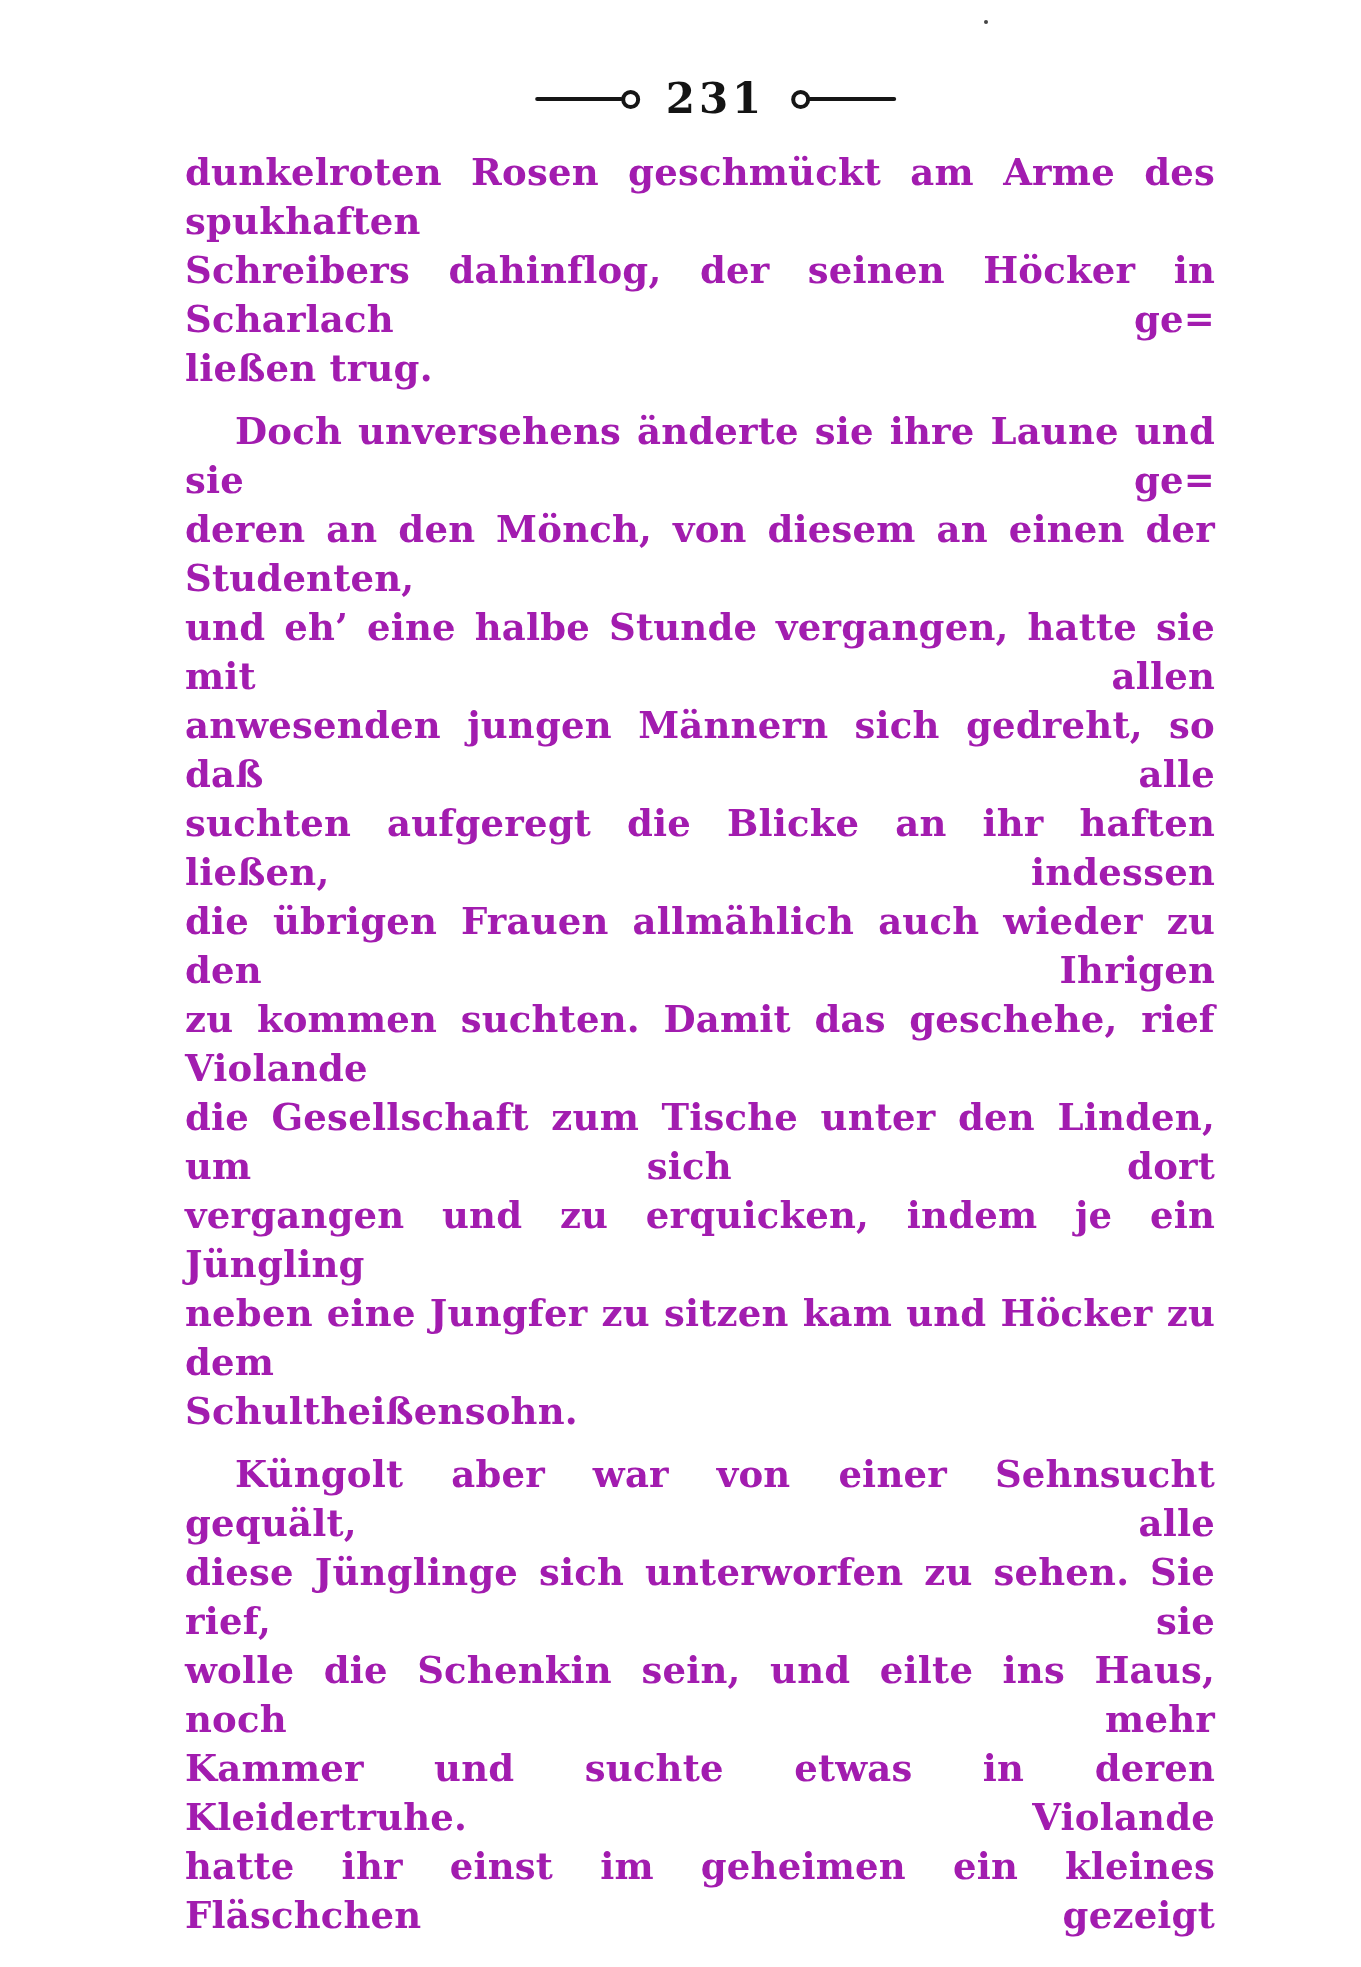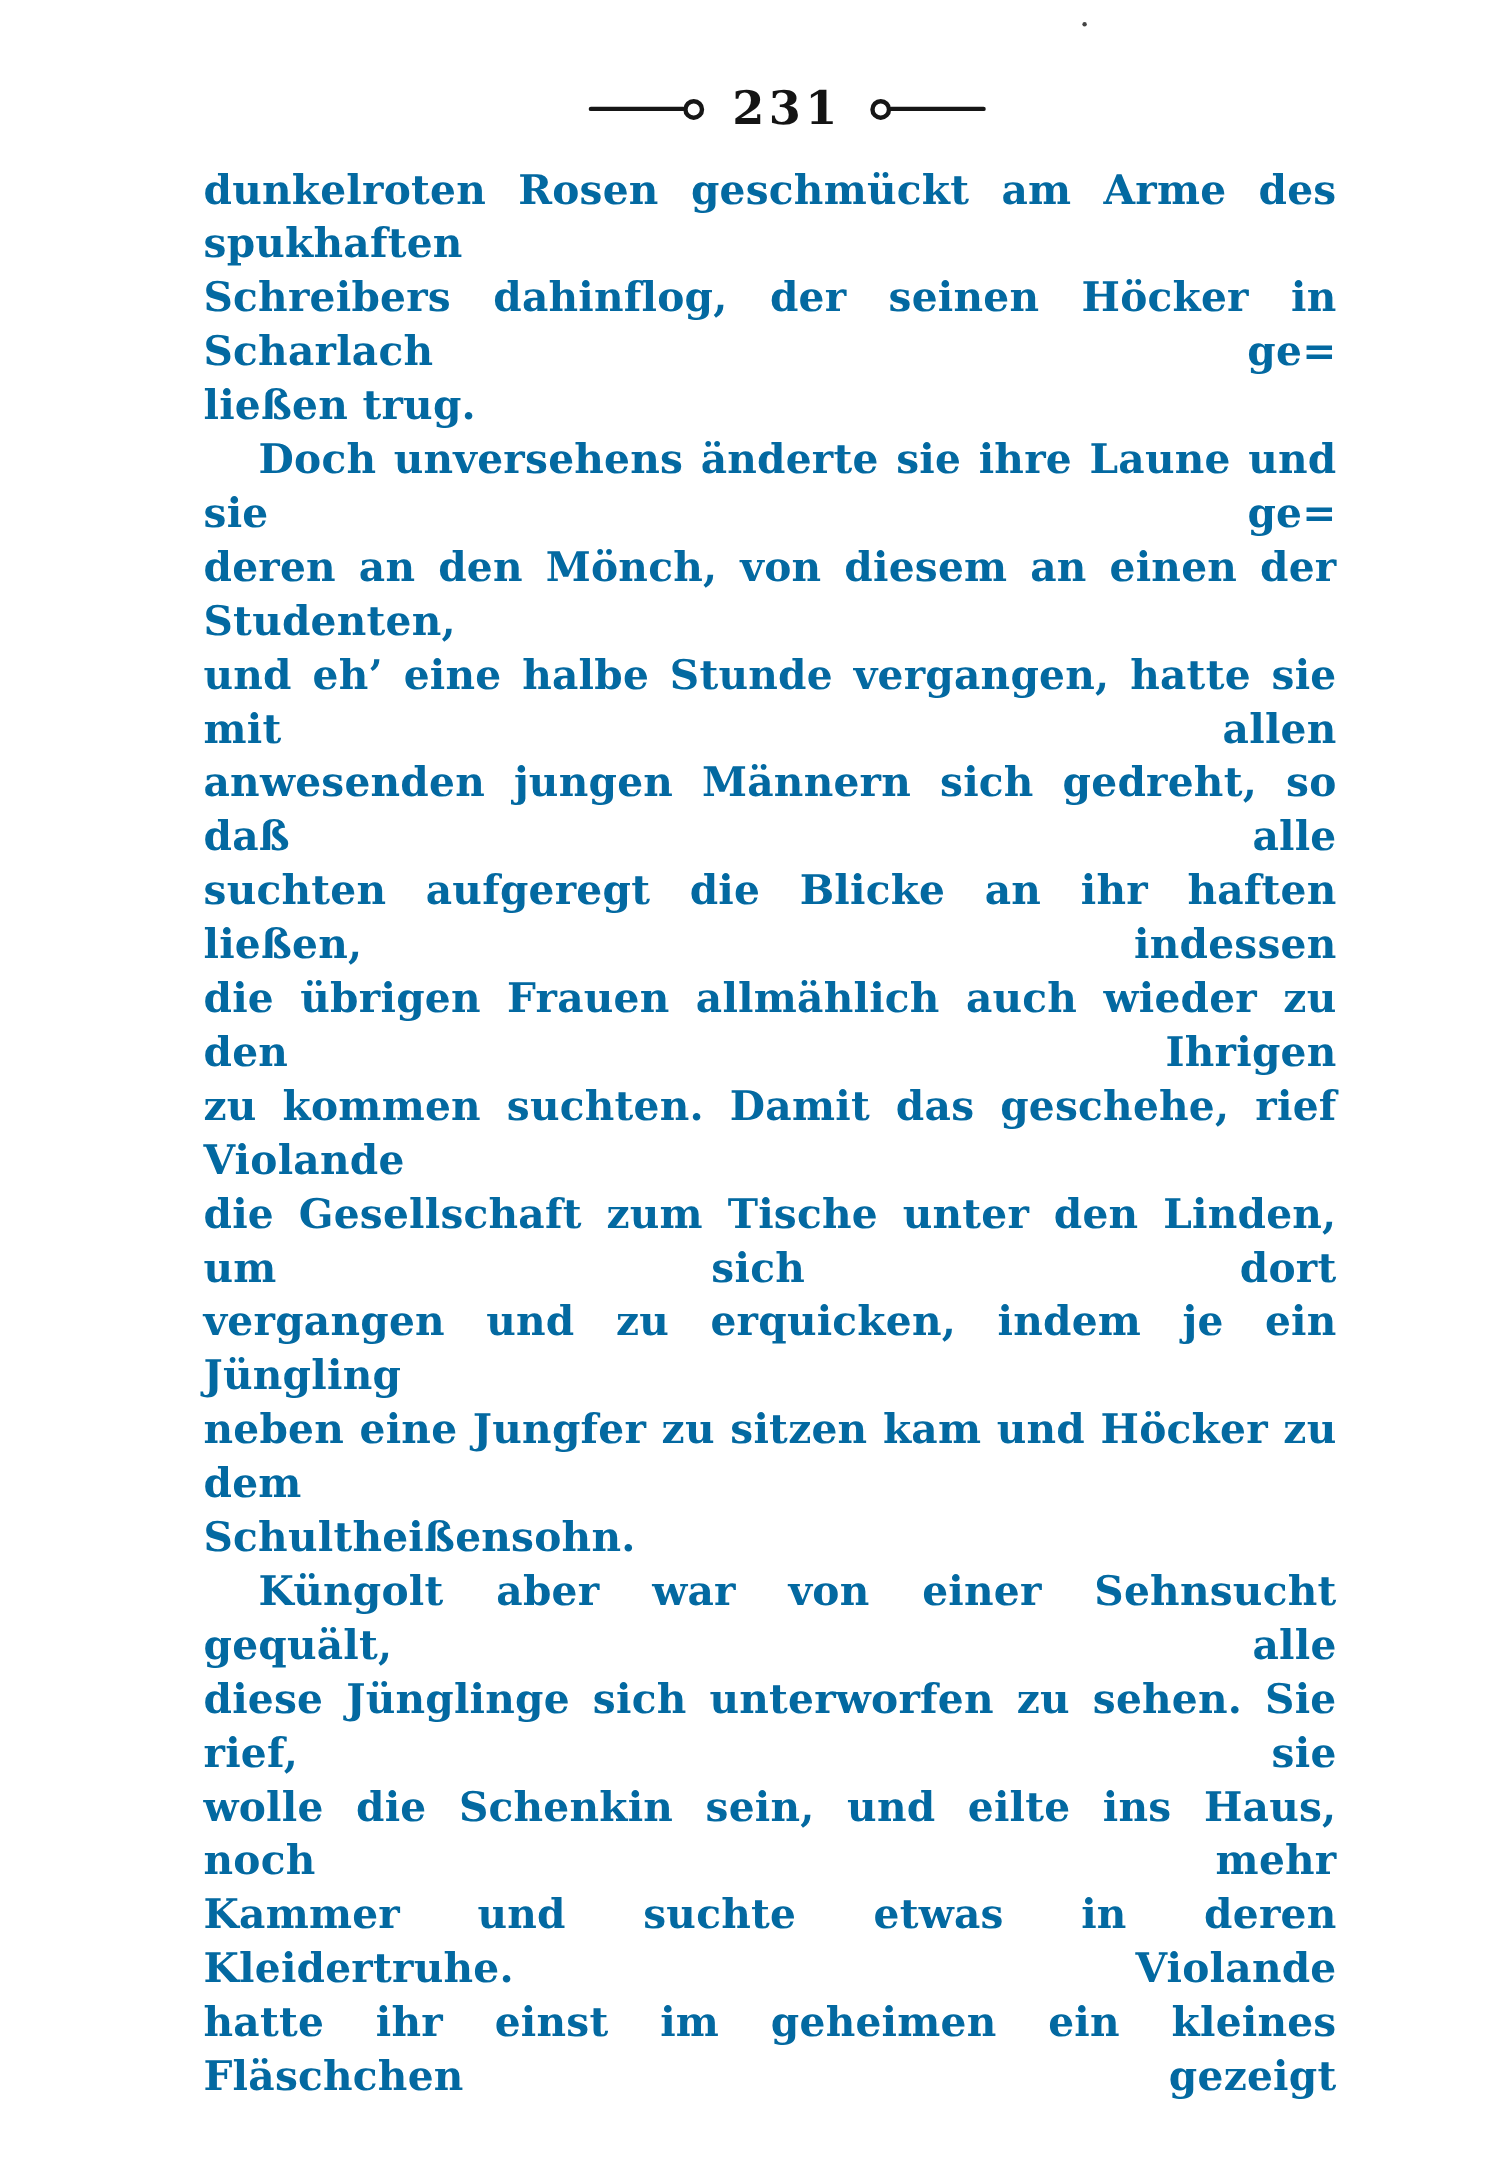--- a/index.html
+++ b/index.html
@@ -65,31 +65,32 @@
   .text-block {
     position: absolute;
     left: 185px;
     top: 148px;
     width: 1030px;
   }
   .line {
     font-size: 37px;
     line-height: 49px;
     font-weight: bold;
-    color: #0369a1;
+    color: #a21caf;
     text-align: justify;
     text-align-last: justify;
     white-space: normal;
     letter-spacing: 0.2px;
   }
   .line.par-end {
     text-align-last: left;
   }
   .line.indent {
     text-indent: 50px;
+    margin-top: 14px;
   }
 </style>
 </head>
 <body>
 
 <div class="page">
 
   <div class="page-header">
     <div class="rule-group left">
       <div class="rule-line"></div>

